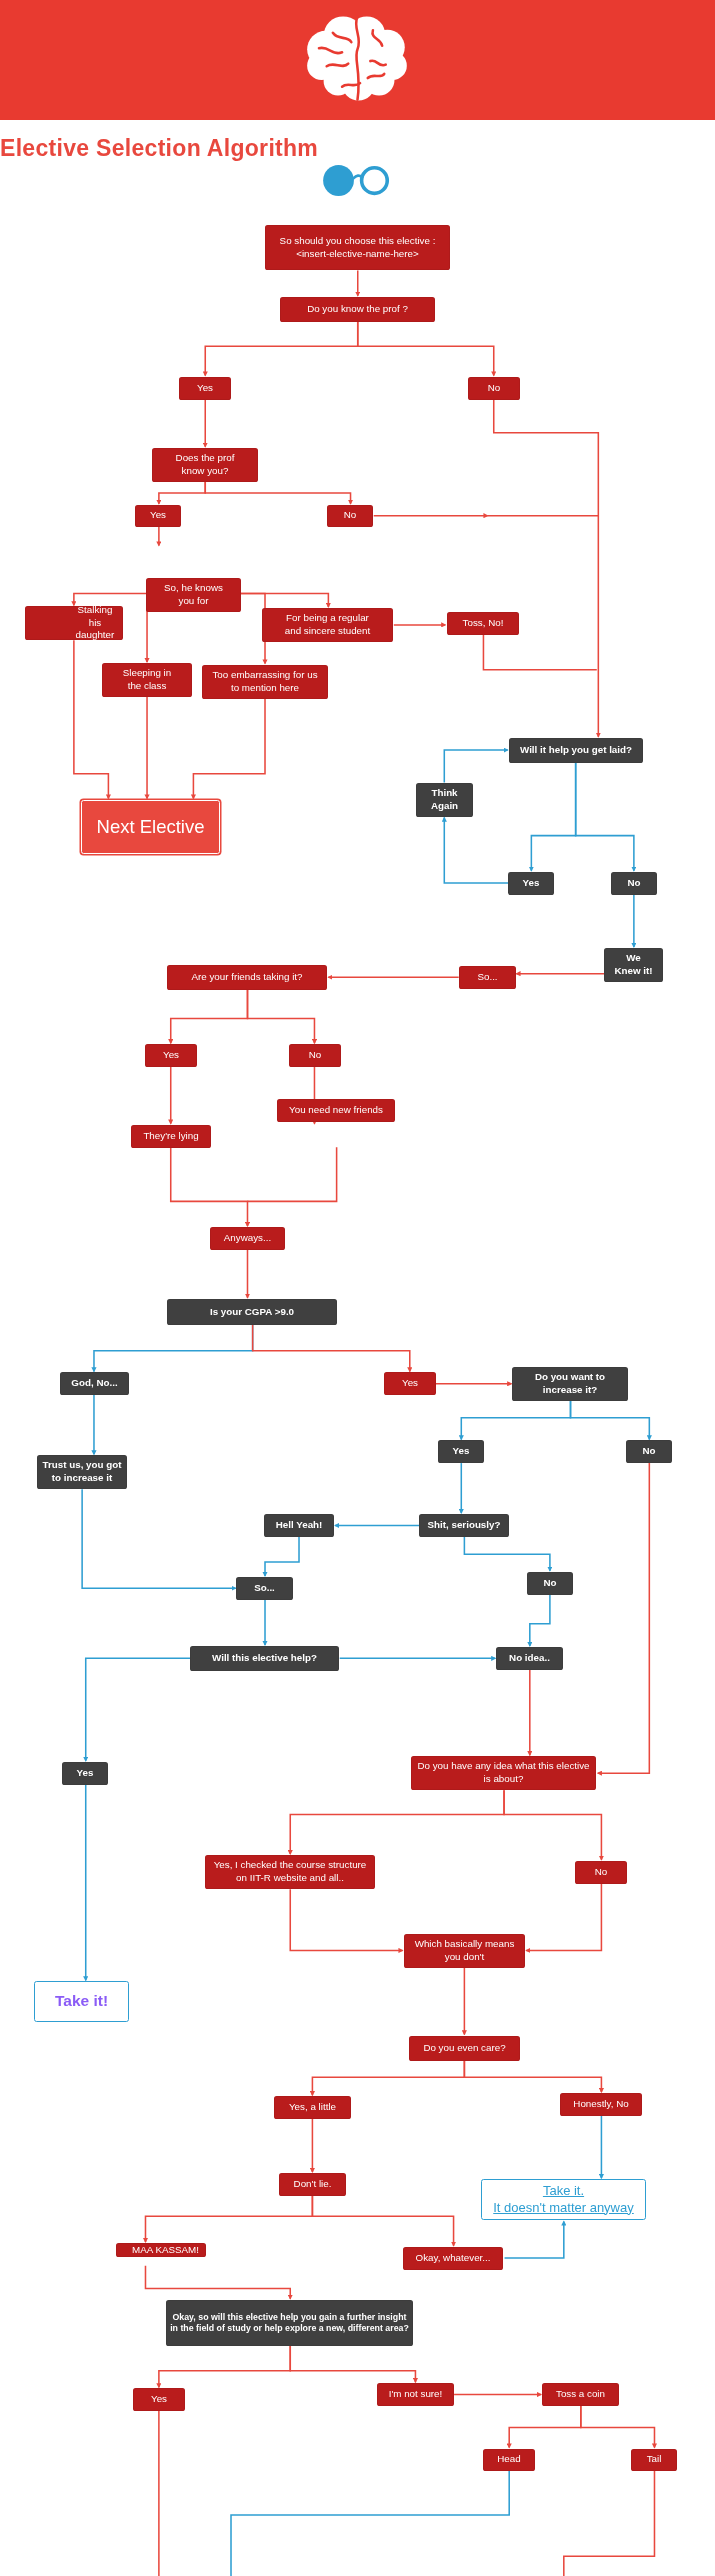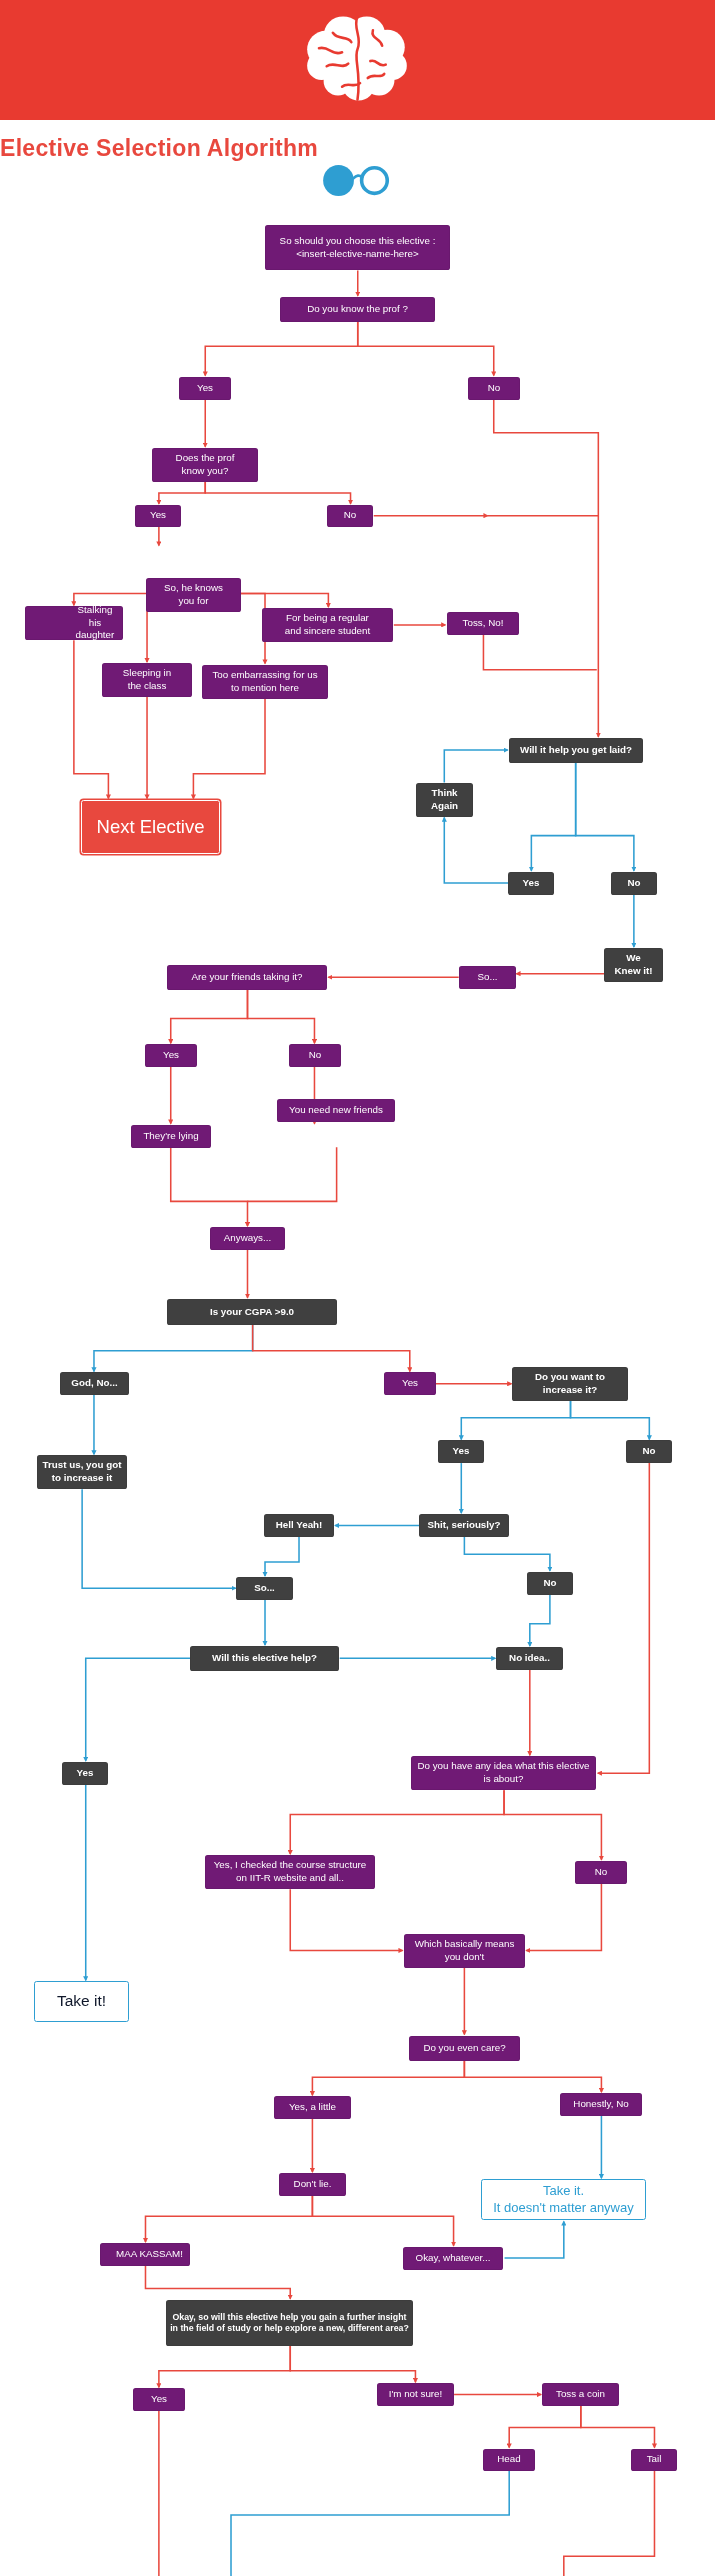--- a/index.html
+++ b/index.html
@@ -5,25 +5,25 @@
   html,body{margin:0;padding:0;background:#ffffff;}
   .canvas{position:relative;width:716px;height:2716px;background:#ffffff;overflow:hidden;font-family:"Liberation Sans",sans-serif;}
   .banner{position:absolute;left:0;top:0;width:716px;height:120px;background:#e83a30;}
   .brain{position:absolute;left:301px;top:7.2px;width:113px;height:103px;}
   .title{position:absolute;left:0;top:120px;width:716px;text-align:left;color:#e8483e;font-size:23px;letter-spacing:0.3px;}
   .glasses{position:absolute;left:319px;top:161px;width:77px;height:39px;}
   #connectors{position:absolute;left:0;top:0;width:716px;height:2716px;pointer-events:none;}
   .n{position:absolute;display:flex;align-items:center;justify-content:center;text-align:center;
      color:#ffffff;font-size:9.8px;line-height:1.3;border-radius:2.6px;white-space:pre-line;
      padding:1px 3.1px;box-sizing:border-box;font-family:"Liberation Sans",sans-serif;}
-  .red{background:#701a75;border:0.5px solid rgba(0,0,0,0.06);}
+  .red{background:#b91c1c;border:0.5px solid rgba(0,0,0,0.06);}
   .blue{background:#404040;border:0.5px solid rgba(0,0,0,0.06);font-weight:bold;}
   .red-big{background:#e8483e;font-size:18.5px;border:1.5px solid #ffffff;box-shadow:0 0 0 1.5px #e8483e;}
-  .outline{background:#ffffff;border:1.5px solid #2e9ed2;color:#0f172a;font-size:15.5px;}
-  .outline-sm{background:#ffffff;border:1.5px solid #2e9ed2;color:#2e9ed2;font-size:13px;}
+  .outline{background:#ffffff;border:1.5px solid #2e9ed2;color:#8b5cf6;font-size:15.5px;font-weight:bold;}
+  .outline-sm{background:#ffffff;border:1.5px solid #2e9ed2;color:#2e9ed2;font-size:13px;text-decoration:underline;}
   .sm{font-size:8.8px;}
 </style>
 </head>
 <body>
 
 <div class="canvas">
 
   <div class="banner">
     <svg class="brain" viewBox="-110 -100 220 200">
       <g fill="#ffffff">
@@ -201,21 +201,21 @@
       <div class="n red" style="left: 575px; top: 1861px; width: 52px; height: 23px;">No</div>
       <div class="n red" style="left: 404px; top: 1934px; width: 121px; height: 34px;">Which basically means
 you don't</div>
       <div class="n outline" style="left: 34px; top: 1981px; width: 95px; height: 41px;">Take it!</div>
       <div class="n red" style="left: 409px; top: 2036px; width: 111px; height: 25px;">Do you even care?</div>
       <div class="n red" style="left: 274px; top: 2096px; width: 77px; height: 23px;">Yes, a little</div>
       <div class="n red" style="left: 560px; top: 2093px; width: 82px; height: 23px;">Honestly, No</div>
       <div class="n red" style="left: 279px; top: 2173px; width: 67px; height: 23px;">Don't lie.</div>
       <div class="n outline-sm" style="left: 481px; top: 2179px; width: 165px; height: 41px;">Take it.
 It doesn't matter anyway</div>
-      <div class="n red" style="left: 100px; top: 2243px; width: 90px; height: 23px; padding-left: 12px;">MAA KASSAM!</div>
+      <div class="n red" style="left: 116px; top: 2243px; width: 90px; height: 14px; padding-left: 12px;">MAA KASSAM!</div>
       <div class="n red" style="left: 403px; top: 2247px; width: 100px; height: 23px;">Okay, whatever...</div>
       <div class="n blue sm" style="left: 166px; top: 2300px; width: 247px; height: 46px;">Okay, so will this elective help you gain a further insight
 in the field of study or help explore a new,  different area?</div>
       <div class="n red" style="left: 133px; top: 2388px; width: 52px; height: 23px;">Yes</div>
       <div class="n red" style="left: 377px; top: 2383px; width: 77px; height: 23px;">I'm not sure!</div>
       <div class="n red" style="left: 542px; top: 2383px; width: 77px; height: 23px;">Toss a coin</div>
       <div class="n red" style="left: 483px; top: 2449px; width: 52px; height: 21.6px;">Head</div>
       <div class="n red" style="left: 631px; top: 2449px; width: 46px; height: 21.6px;">Tail</div>
     </div>
 

